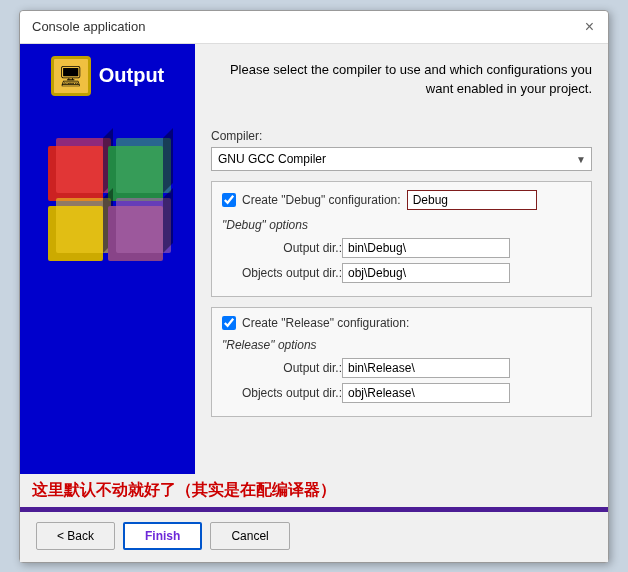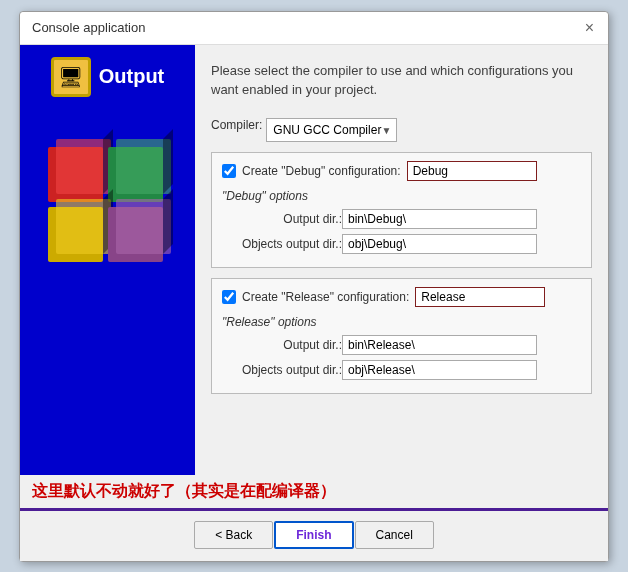--- a/index.html
+++ b/index.html
@@ -142,28 +142,29 @@
     .right-panel {
       flex: 1;
       padding: 16px 16px 0 16px;
       display: flex;
       flex-direction: column;
       gap: 10px;
     }
 
     .intro-text {
       font-size: 13px;
-      color: #404040;
+      color: #000000;
       line-height: 1.5;
-      margin-bottom: 8px;
+      margin-bottom: 20px;
+      text-align: right;
     }
 
     .field-group {
       display: flex;
-      flex-direction: row;
+      flex-direction: column;
       gap: 4px;
     }
 
     .field-label {
       font-size: 12px;
       color: #333;
     }
 
     .dropdown-wrapper {
       position: relative;
@@ -239,39 +240,39 @@
       font-size: 12px;
       color: #333;
       width: 120px;
       text-align: right;
     }
 
     .config-field-input {
       border: 1px solid #aaa;
       padding: 2px 5px;
       font-size: 12px;
-      width: 195px;
+      width: 168px;
       background: #fff;
     }
 
     .annotation-text {
       color: #cc0000;
       font-size: 16px;
       padding: 6px 12px;
       background: #f0f0f0;
       font-weight: bold;
     }
 
     .dialog-footer {
       display: flex;
-      justify-content: center;
-      gap: 1px;
+      justify-content: flex-start;
+      gap: 8px;
       padding: 10px 16px 12px;
       background: #f0f0f0;
-      border-top: 3px solid #4c1d95;
+      border-top: 5px solid #4c1d95;
     }
 
     .btn {
       padding: 5px 20px;
       font-size: 12px;
       border: 1px solid #aaa;
       background: #f0f0f0;
       cursor: pointer;
       border-radius: 2px;
       min-width: 70px;
@@ -343,21 +344,20 @@
         <div class="config-field-row">
           <span class="config-field-label">Objects output dir.:</span>
           <input type="text" class="config-field-input" value="obj\Debug\" style="">
         </div>
       </div>
 
       <div class="config-section">
         <div class="config-header">
           <input type="checkbox" class="config-checkbox" checked="" style="">
           <span class="config-title">Create "Release" configuration:</span>
-          <input type="text" class="config-name-input" value="Release" style="">
         </div>
         <div class="config-options-label">"Release" options</div>
         <div class="config-field-row">
           <span class="config-field-label">Output dir.:</span>
           <input type="text" class="config-field-input" value="bin\Release\" style="">
         </div>
         <div class="config-field-row">
           <span class="config-field-label">Objects output dir.:</span>
           <input type="text" class="config-field-input" value="obj\Release\" style="">
         </div>

